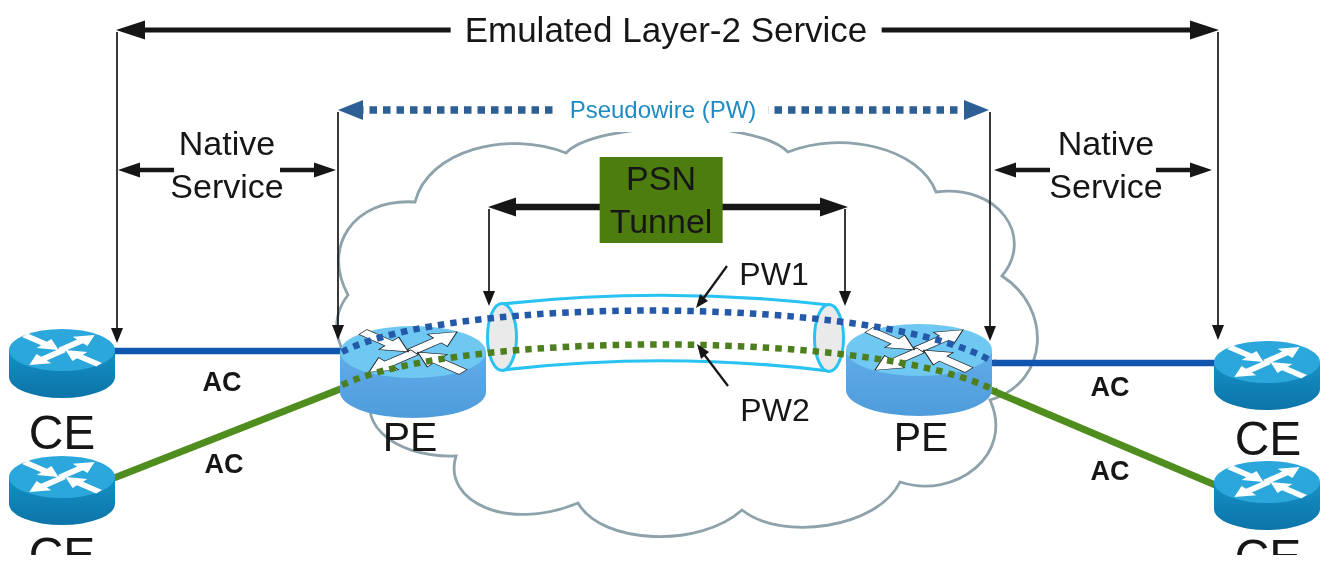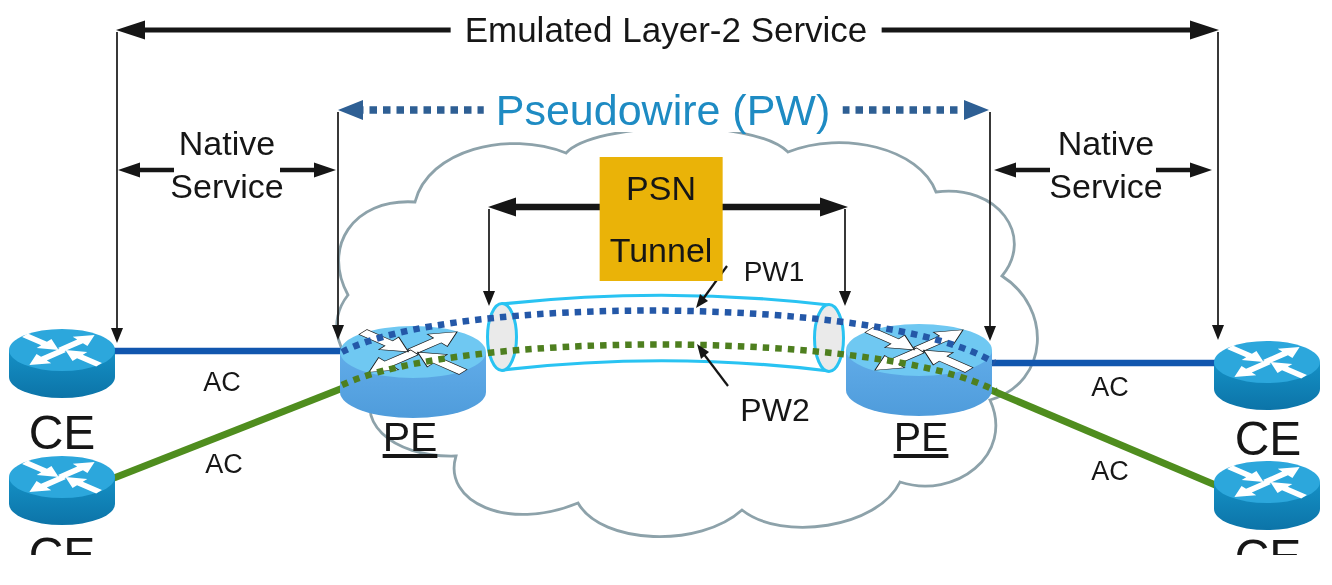--- a/index.html
+++ b/index.html
@@ -3,34 +3,34 @@
 <meta charset="utf-8">
 <style>
   html,body{margin:0;padding:0;background:#fff;}
   .stage{position:relative;width:1332px;height:555px;background:#fff;overflow:hidden;
          font-family:"Liberation Sans",sans-serif;}
   .stage svg{position:absolute;left:0;top:0;}
   .lbl{position:absolute;transform:translateX(-50%);text-align:center;color:#161616;
        white-space:pre-line;line-height:1.22;}
   .lbl-emulated{left:666px;top:8px;font-size:35px;line-height:44px;white-space:nowrap;
                 background:#fff;padding:0 14px;}
-  .lbl-pseudowire{left:663px;top:88px;font-size:43px;line-height:44px;white-space:nowrap;
+  .lbl-pseudowire{left:663px;top:88px;font-size:24px;line-height:44px;white-space:nowrap;
                   color:#1E8BC3;background:#fff;padding:0 12px;}
   .lbl-native-left{left:227px;top:122px;font-size:34px;line-height:43px;}
   .lbl-native-right{left:1106px;top:122px;font-size:34px;line-height:43px;}
-  .lbl-psn{left:661px;top:157px;font-size:34px;line-height:62px;background:#eab308;padding:0 10px;}
-  .lbl-pw1{left:774px;top:255px;font-size:28px;}
+  .lbl-psn{left:661px;top:157px;font-size:34px;line-height:43px;background:#4d7c0f;padding:0 10px;}
+  .lbl-pw1{left:774px;top:255px;font-size:32px;}
   .lbl-pw2{left:775px;top:379px;font-size:32px;margin-top:12px;}
-  .lbl-ac{font-size:27px;font-weight:normal;}
+  .lbl-ac{font-size:27px;font-weight:bold;}
   .lbl-ac1{left:222px;top:366px;} .lbl-ac2{left:224px;top:448px;}
   .lbl-ac3{left:1110px;top:371px;} .lbl-ac4{left:1110px;top:455px;}
   .lbl-ce{font-size:48px;}
   .lbl-ce1{left:62px;top:404px;} .lbl-ce2{left:62px;top:526px;}
   .lbl-ce3{left:1268px;top:410px;} .lbl-ce4{left:1268px;top:528px;}
-  .lbl-pe{font-size:41px;text-decoration:underline;}
+  .lbl-pe{font-size:41px;}
   .lbl-pe1{left:410px;top:412px;} .lbl-pe2{left:921px;top:412px;}
 </style>
 </head>
 <body>
 
 <div class="stage">
 
 <svg width="1332" height="585" viewBox="0 0 1332 585" xmlns="http://www.w3.org/2000/svg" xmlns:xlink="http://www.w3.org/1999/xlink">
   <defs>
     <linearGradient id="ceBody" x1="0" y1="0" x2="0" y2="1">

